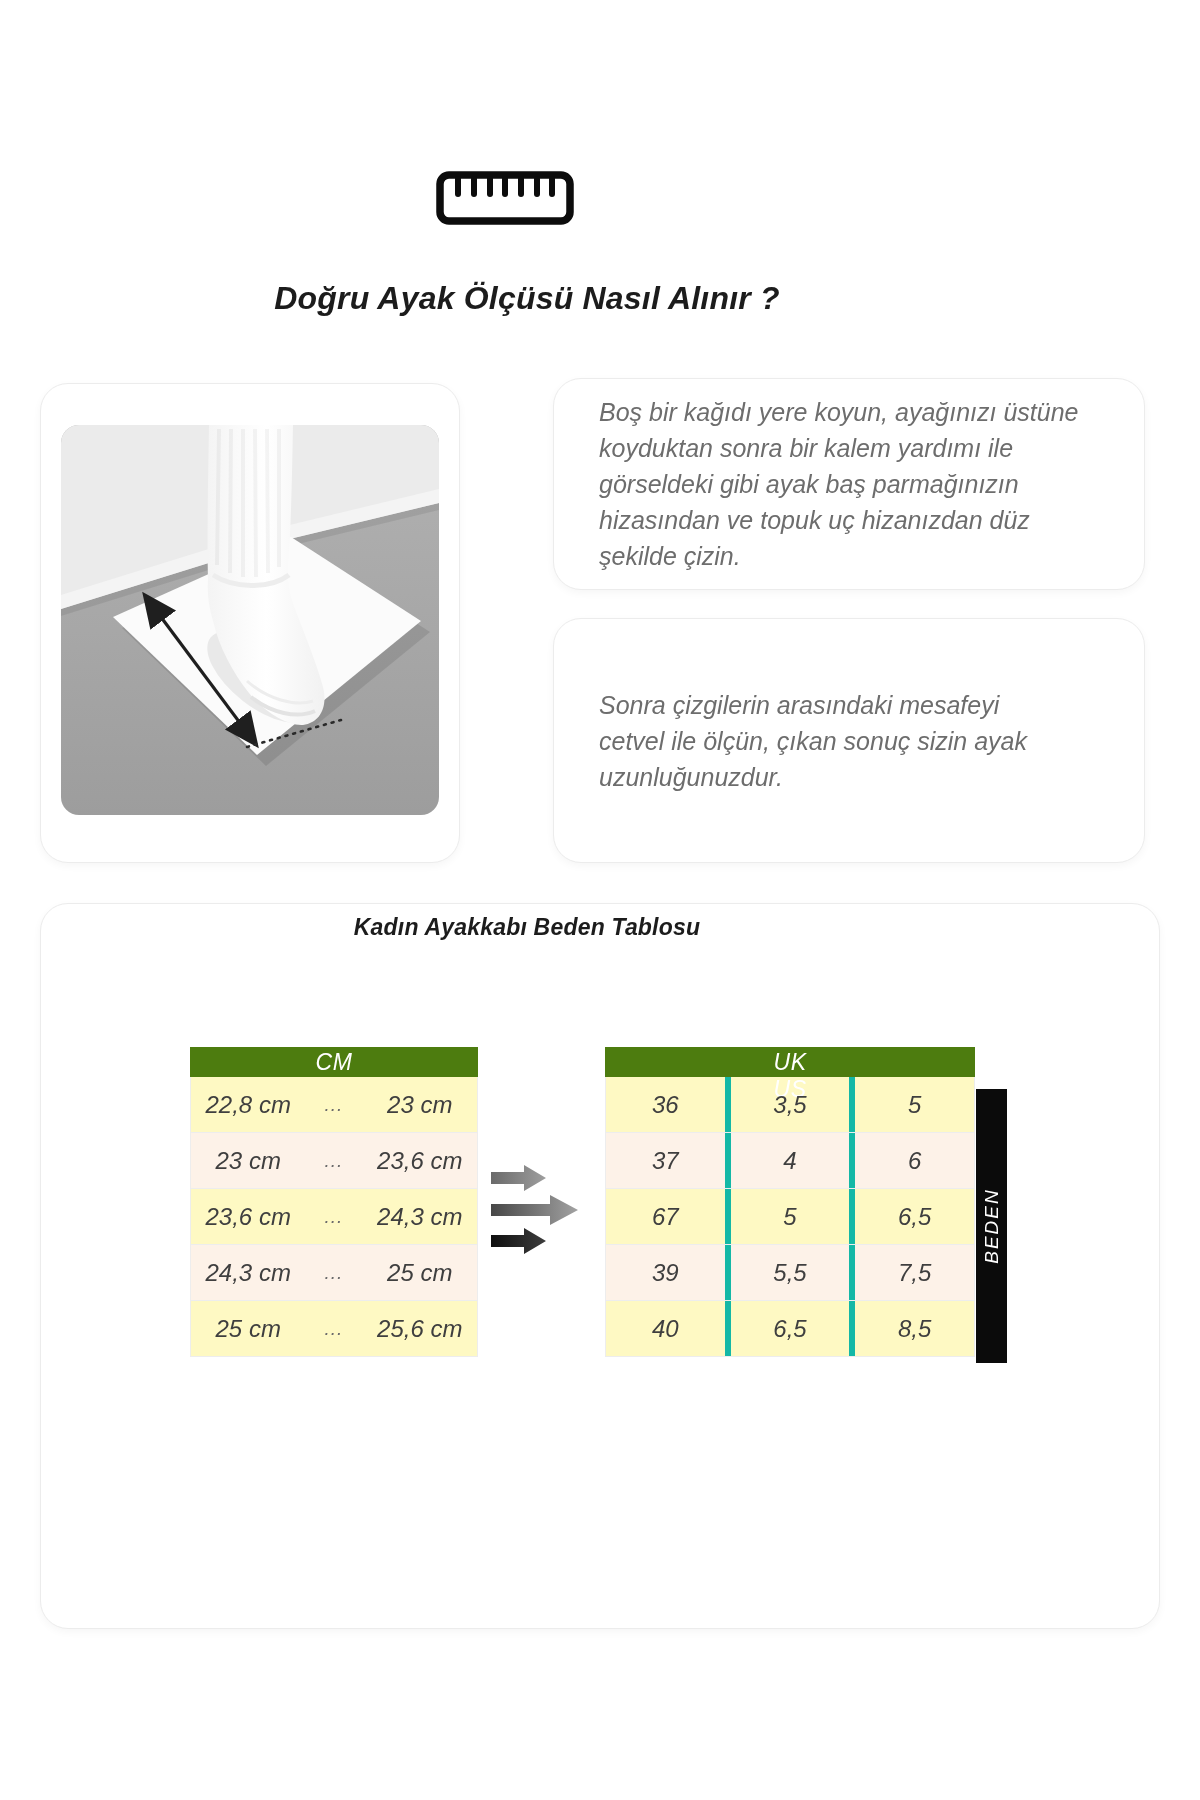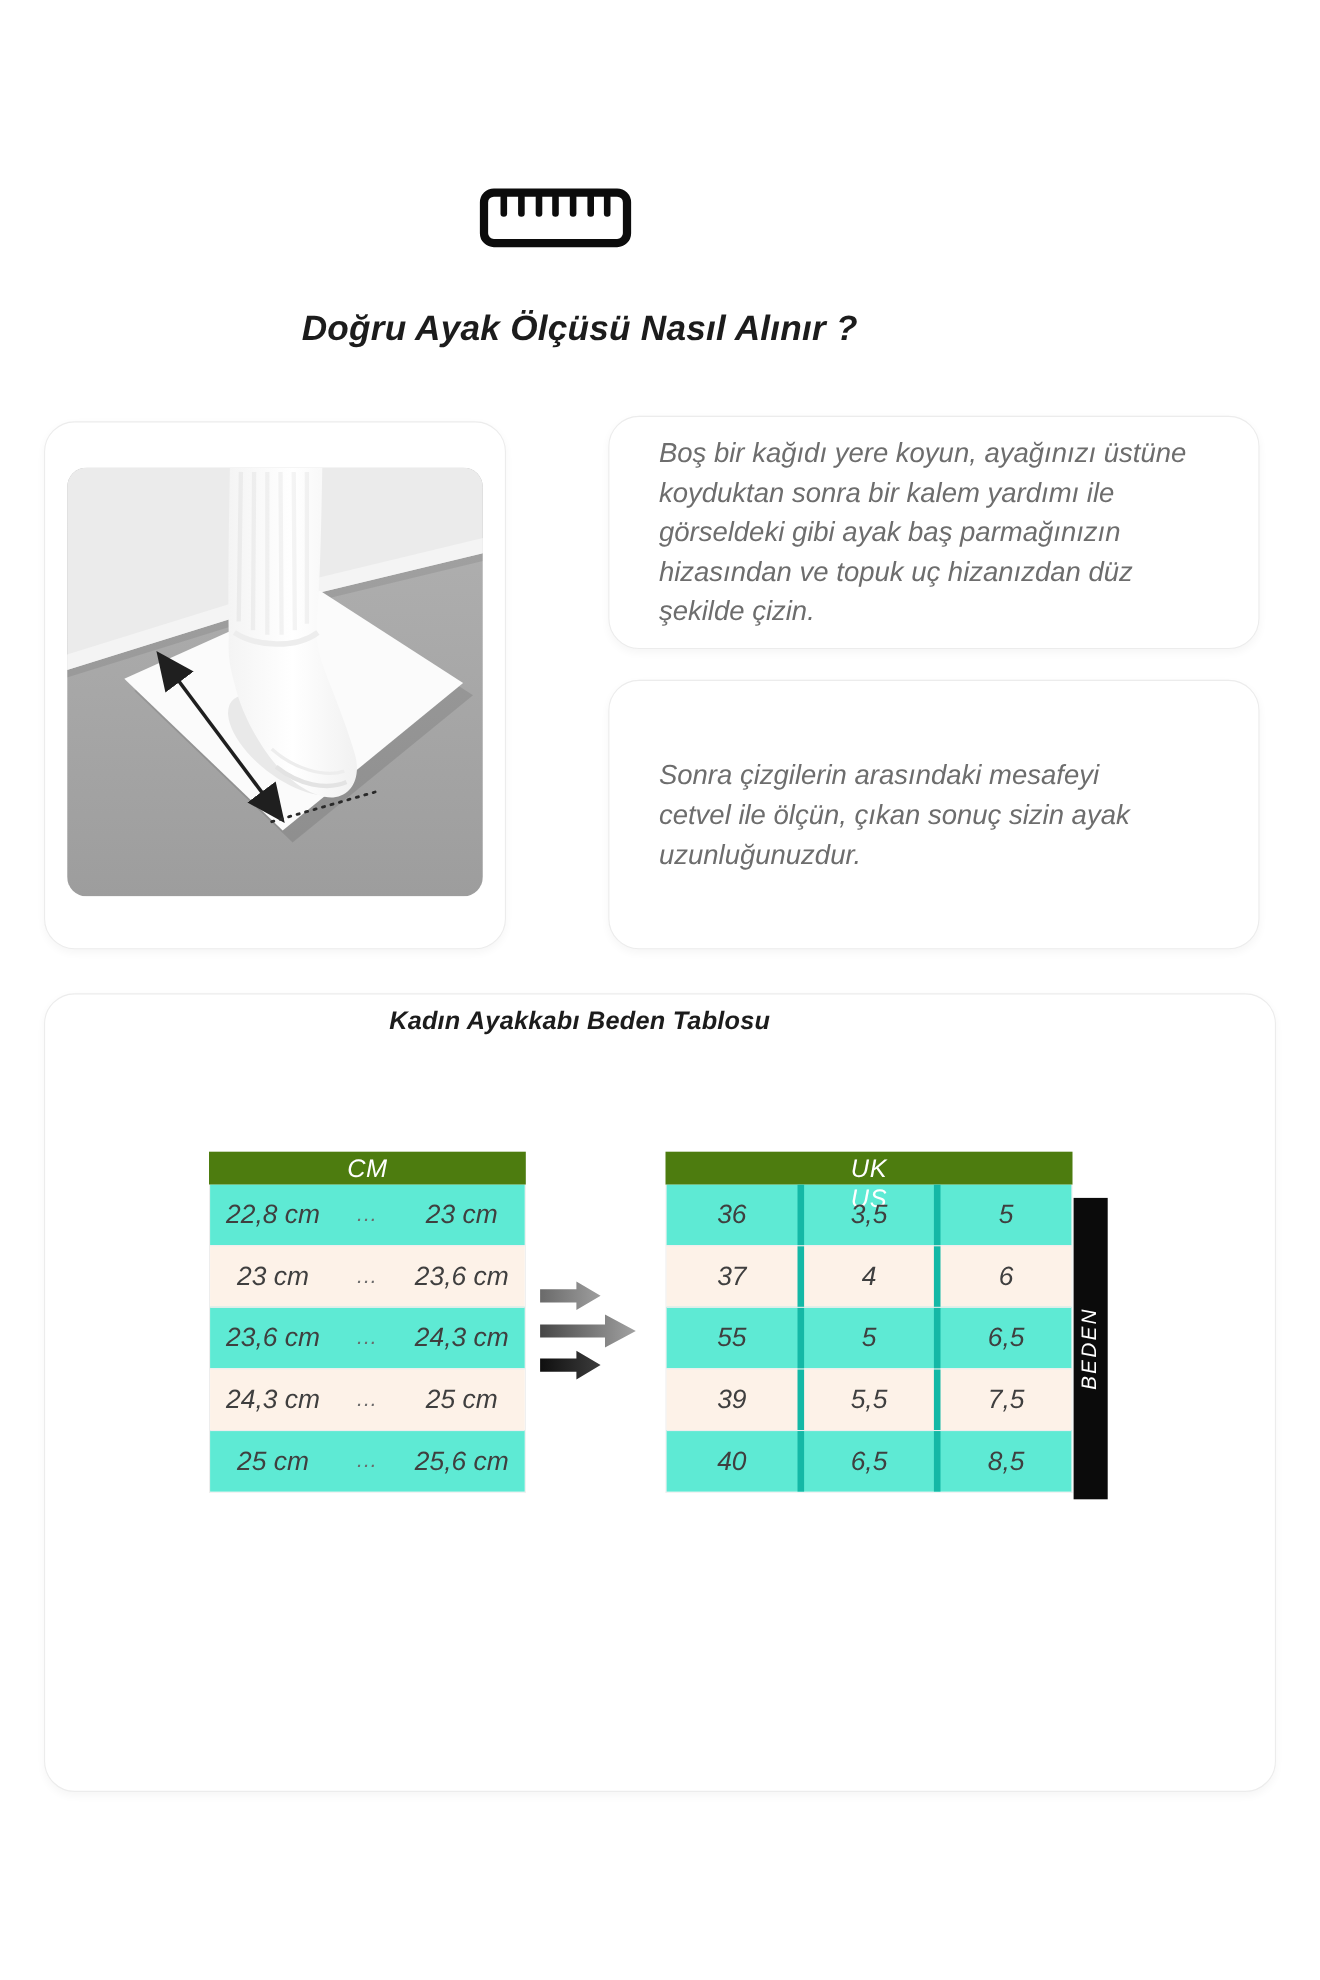--- a/index.html
+++ b/index.html
@@ -28,21 +28,21 @@
     border-radius:18px;overflow:hidden;
   }
   
   .tbl{position:absolute;box-sizing:border-box;}
   .tbl-head{
     height:30px;background:#4d7c0f;color:#ffffff;display:flex;
     align-items:center;justify-content:center;font-size:23px;font-weight:500;
     letter-spacing:0.5px;
   }
   .tbl-body{border:1px solid #ededed;border-top:none;}
-  .tbl-row{display:flex;height:55px;align-items:center;background:#5eead4;}
+  .tbl-row{display:flex;height:55px;align-items:center;background:#fef9c3;}
   .tbl-row + .tbl-row{border-top:1px solid #ededed;}
   .tbl-row.alt{background:#fdf2e8;}
   .cell{display:flex;align-items:center;justify-content:center;
     font-size:24px;color:#3f3f3f;}
   .cm-c1,.cm-c3{width:40%;}
   .cm-c2{width:20%;font-size:19px;color:#6b6b6b;letter-spacing:1px;}
   .sz-head{display:flex;flex-direction:column;}
   .sz-head .cell{width:33.333%;color:#fff;font-size:23px;font-weight:500;}
   .sz-row .cell{width:33.333%;height:100%;}
   .sz-row .cell + .cell{border-left:6px solid #14b8a6;}
@@ -214,21 +214,21 @@
         <div class="cell">36</div>
         <div class="cell">3,5</div>
         <div class="cell">5</div>
       </div>
       <div class="tbl-row sz-row alt">
         <div class="cell">37</div>
         <div class="cell">4</div>
         <div class="cell">6</div>
       </div>
       <div class="tbl-row sz-row">
-        <div class="cell">55</div>
+        <div class="cell">67</div>
         <div class="cell">5</div>
         <div class="cell">6,5</div>
       </div>
       <div class="tbl-row sz-row alt">
         <div class="cell">39</div>
         <div class="cell">5,5</div>
         <div class="cell">7,5</div>
       </div>
       <div class="tbl-row sz-row">
         <div class="cell">40</div>

